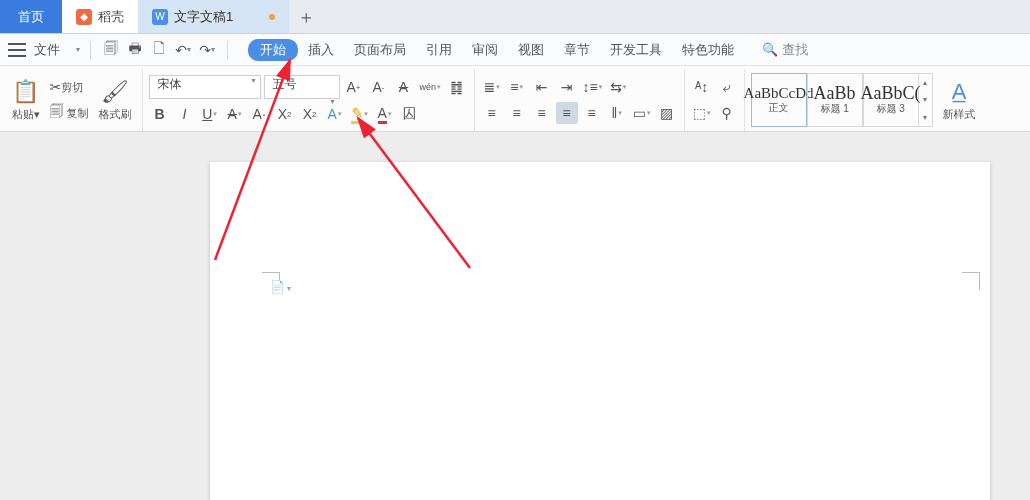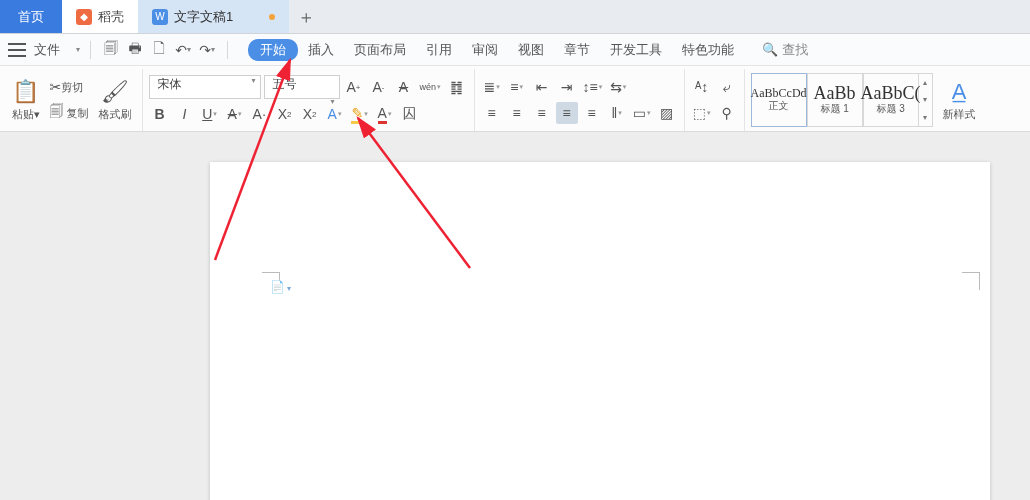--- a/index.html
+++ b/index.html
@@ -41,21 +41,21 @@
 .rbtn { min-width:22px; height:22px; display:flex; align-items:center; justify-content:center; font-size:14px; color:#555; cursor:pointer; border-radius:2px; padding:0 2px; }
 .rbtn .dd { font-size:7px; color:#999; margin-left:1px; }
 .rbtn.sel { background:#cfd9e4; }
 .drop { height:24px; border:1px solid #cfcfcf; background:#fff; display:flex; align-items:flex-start; padding:0 4px 0 8px; font-size:12px; color:#444; cursor:pointer; gap:4px; }
 .drop.font { width:112px; }
 .drop.size { width:76px;flex-direction:column; }
 .drop .dd { font-size:8px; color:#888; margin-left:auto; }
 .styles { display:flex; gap:0; }
 .stylecard { width:56px; height:54px; border:1px solid #d8d8d8; display:flex; flex-direction:column; align-items:center; justify-content:center; font-size:10px; color:#555; cursor:pointer; }
 .stylecard.first { border-color:#9cb8da; }
-.stylecard .prev { font-size:12px; font-family:"Times New Roman",serif; color:#333; line-height:1; }
+.stylecard .prev { font-size:15px; font-family:"Times New Roman",serif; color:#333; line-height:1; }
 .stylecard .prev.big { font-size:18px; font-weight:400; }
 .stylemore { width:14px; display:flex; flex-direction:column; border:1px solid #d8d8d8; border-left:none; }
 .stylemore div { flex:1; display:flex; align-items:center; justify-content:center; font-size:8px; color:#777; cursor:pointer; }
 .smalltxt { font-size:11px; color:#555; }
 
 
 .stage { position:absolute; top:132px; left:0; right:0; bottom:0; background:#ededed; }
 .page { position:absolute; left:210px; top:30px; width:780px; height:900px; background:#fff; box-shadow:0 1px 4px rgba(0,0,0,.2); }
 .cornerTL { position:absolute; left:52px; top:110px; width:18px; height:18px; border-left:1px solid #bbb; border-bottom:1px solid #bbb; transform:rotate(180deg); }
 .cornerTR { position:absolute; right:10px; top:110px; width:18px; height:18px; border-right:1px solid #bbb; border-bottom:1px solid #bbb; transform:scaleX(-1) rotate(180deg);}

